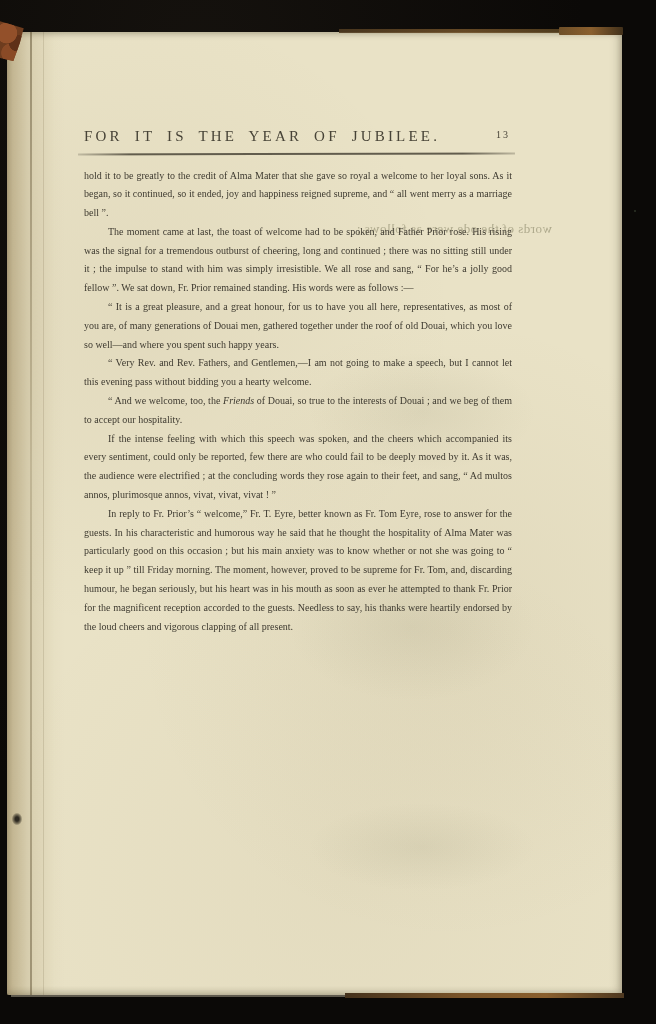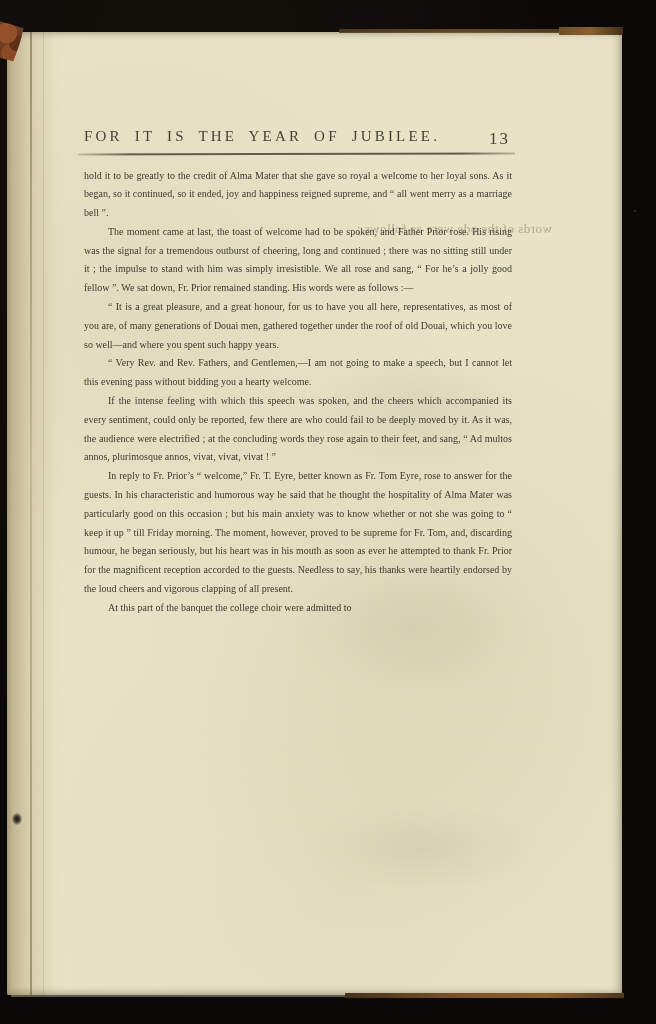--- a/index.html
+++ b/index.html
@@ -72,21 +72,21 @@
     filter: blur(0.6px);
     white-space: nowrap; }
   .ghost-patch { position: absolute; pointer-events: none;
     background: radial-gradient(ellipse, rgba(120,118,90,0.10), rgba(0,0,0,0) 70%); }
 
   
   .content { position: absolute; left: 77px; top: 96px; width: 428px; color: var(--ink); }
   .header-row { position: relative; height: 18px; }
   .header-title { font-size: 15px; letter-spacing: 3.2px; word-spacing: 5px;
     color: #474337; white-space: nowrap; }
-  .page-num { position: absolute; right: 2px; top: 1px; font-size: 17px; letter-spacing: 2px; color: #474337; }
+  .page-num { position: absolute; right: 2px; top: 1px; font-size: 10px; letter-spacing: 2px; color: #474337; }
   .rule { margin-top: 7px; margin-left: -6px; width: 437px; height: 1.5px;
     transform: rotate(-0.12deg);
     background: linear-gradient(90deg, rgba(88,83,68,0.25), rgba(74,69,56,0.85) 12%, rgba(74,69,56,0.85) 88%, rgba(88,83,68,0.30)); }
   .body-text { margin-top: 12px; font-size: 10px; line-height: 18.8px; text-align: justify;
     color: var(--ink); }
   .body-text p { margin: 0; }
   .body-text p.indent { text-indent: 24px; }
 </style>
 </head>
 <body>
@@ -115,18 +115,18 @@
     <div class="header-row">
       <div class="header-title">FOR IT IS THE YEAR OF JUBILEE.</div>
       <div class="page-num">13</div>
     </div>
     <div class="rule"></div>
     <div class="body-text">
         <p><span>hold it to be greatly to the credit of Alma Mater that she gave so royal a welcome to her loyal sons.  As it began, so it continued, so it ended, joy and happiness reigned supreme, and “ all went merry as a marriage bell ”.</span></p>
         <p class="indent"><span>The moment came at last, the toast of welcome had to be spoken, and Father Prior rose.  His rising was the signal for a tremendous outburst of cheering, long and continued ; there was no sitting still under it ; the impulse to stand with him was simply irresistible.  We all rose and sang, “ For he’s a jolly good fellow ”.  We sat down, Fr. Prior remained standing.  His words were as follows :—</span></p>
         <p class="indent"><span>“ It is a great pleasure, and a great honour, for us to have you all here, representatives, as most of you are, of many generations of Douai men, gathered together under the roof of old Douai, which you love so well—and where you spent such happy years.</span></p>
         <p class="indent"><span>“ Very Rev. and Rev. Fathers, and Gentlemen,—I am not going to make a speech, but I cannot let this evening pass without bidding you a hearty welcome.</span></p>
+        <p class="indent"><span>“ And we welcome, too, the </span><i>Friends</i><span> of Douai, so true to the interests of Douai ; and we beg of them to accept our hospitality.</span></p>
         <p class="indent"><span>If the intense feeling with which this speech was spoken, and the cheers which accompanied its every sentiment, could only be reported, few there are who could fail to be deeply moved by it.  As it was, the audience were electrified ; at the concluding words they rose again to their feet, and sang, “ Ad multos annos, plurimosque annos, vivat, vivat, vivat ! ”</span></p>
         <p class="indent"><span>In reply to Fr. Prior’s “ welcome,” Fr. T. Eyre, better known as Fr. Tom Eyre, rose to answer for the guests.  In his characteristic and humorous way he said that he thought the hospitality of Alma Mater was particularly good on this occasion ; but his main anxiety was to know whether or not she was going to “ keep it up ” till Friday morning.  The moment, however, proved to be supreme for Fr. Tom, and, discarding humour, he began seriously, but his heart was in his mouth as soon as ever he attempted to thank Fr. Prior for the magnificent reception accorded to the guests.  Needless to say, his thanks were heartily endorsed by the loud cheers and vigorous clapping of all present.</span></p>
-        <p class="indent"><span>At this part of the banquet the college choir were admitted to</span></p>
       </div>
   </div>
 </div>
 
 </body></html>

